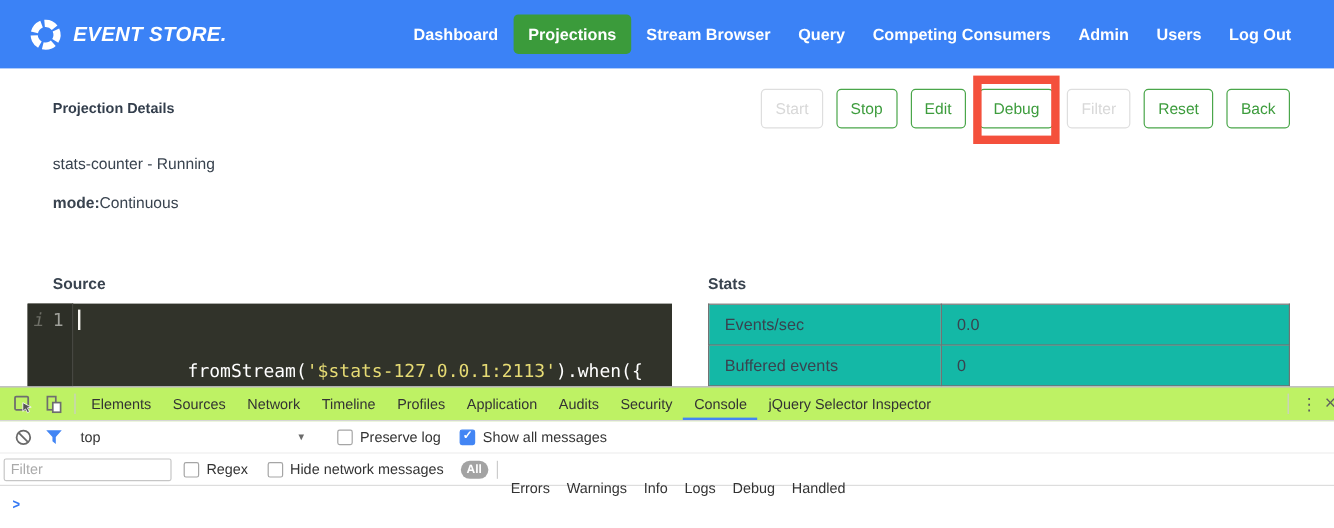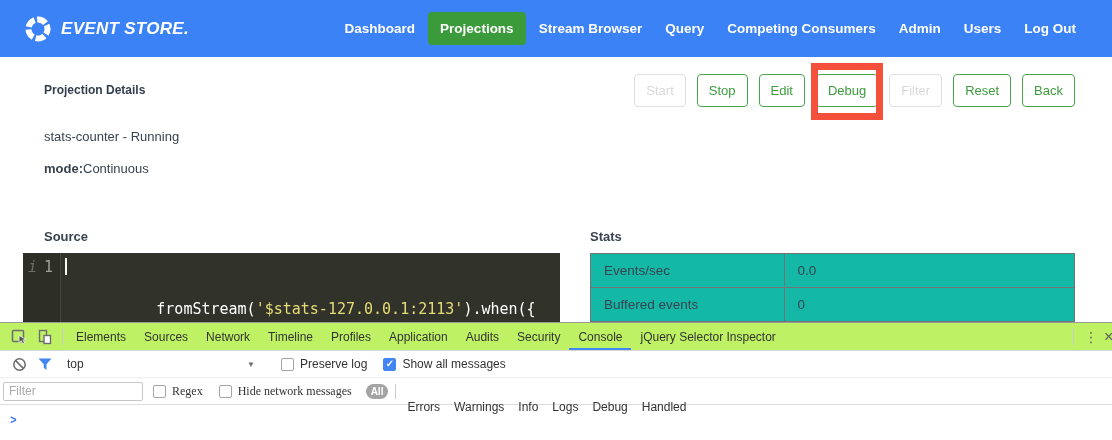--- a/index.html
+++ b/index.html
@@ -80,21 +80,21 @@
   .cb.checked { background:#4285f4; border-color:#4285f4; }
   .cb.checked::after { content:'✓'; color:#fff; font-size:10px; line-height:1; font-weight:bold; }
   .cb-label { margin-left:6px; margin-right:16px; white-space:nowrap; }
   .dt-toolbar .cb:first-of-type { margin-left:26px; }
 
   .dt-filterbar { height:27px; display:flex; align-items:center; padding:0 3px; border-bottom:1px solid #ddd; }
   .filter-input { width:140px; height:19px; border:1px solid #c6c6c6; border-radius:2px;
     font-family:inherit; font-size:12px; padding:0 5px; color:#333; outline:none; }
   .filter-input::placeholder { color:#aaa; }
   .dt-filterbar .cb { margin-left:10px; }
-  .dt-filterbar .cb-label { margin-right:6px;font-family:Liberation Serif, serif; }
+  .dt-filterbar .cb-label { margin-right:6px; }
   .all-badge { background:#a3a3a3; color:#fff; border-radius:9px; padding:2px 5px;
     font-size:10px; font-weight:bold; margin:0 3px 0 8px; cursor:pointer; }
   .level-sep { width:1px; height:15px; background:#ccc; margin:0 4px; }
   .level { padding:0 7px; cursor:pointer; white-space:nowrap;margin-top:31px; }
 
   .dt-prompt { display:flex; padding:8px 0 0 10px; cursor:text; height:35px; }
   .prompt-chevron { color:#3679f3; font-weight:900; font-size:12px; transform:scaleX(.9); }
 </style>
 </head>
 <body>

